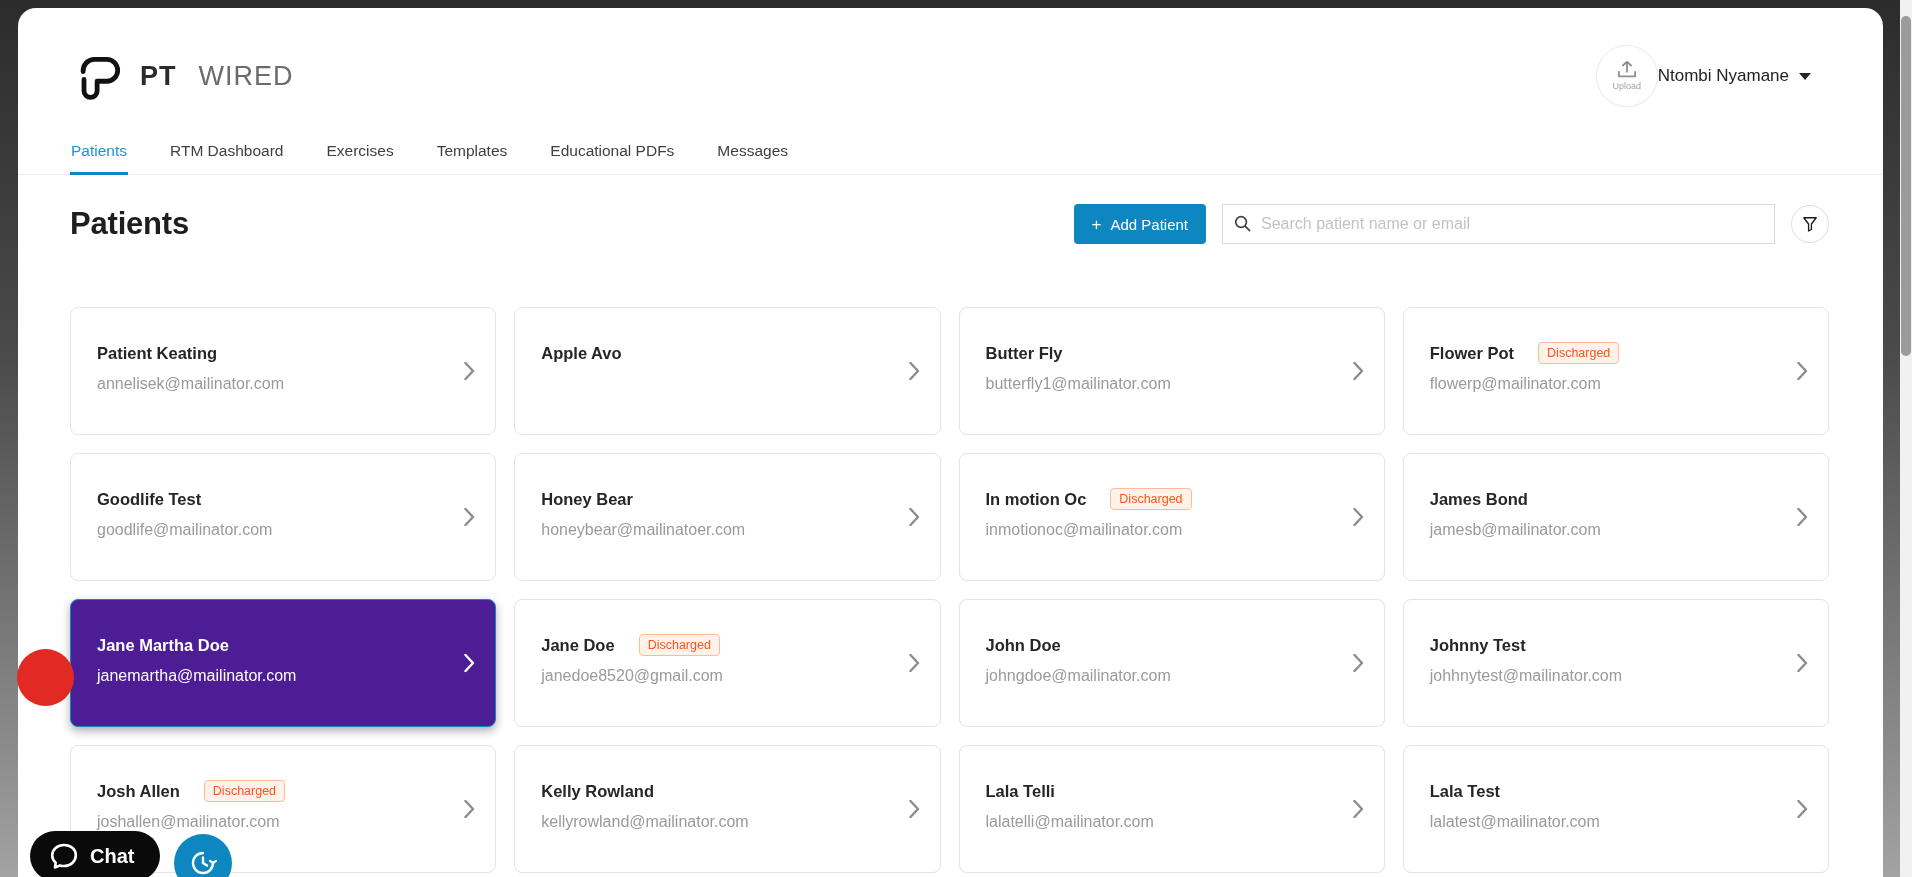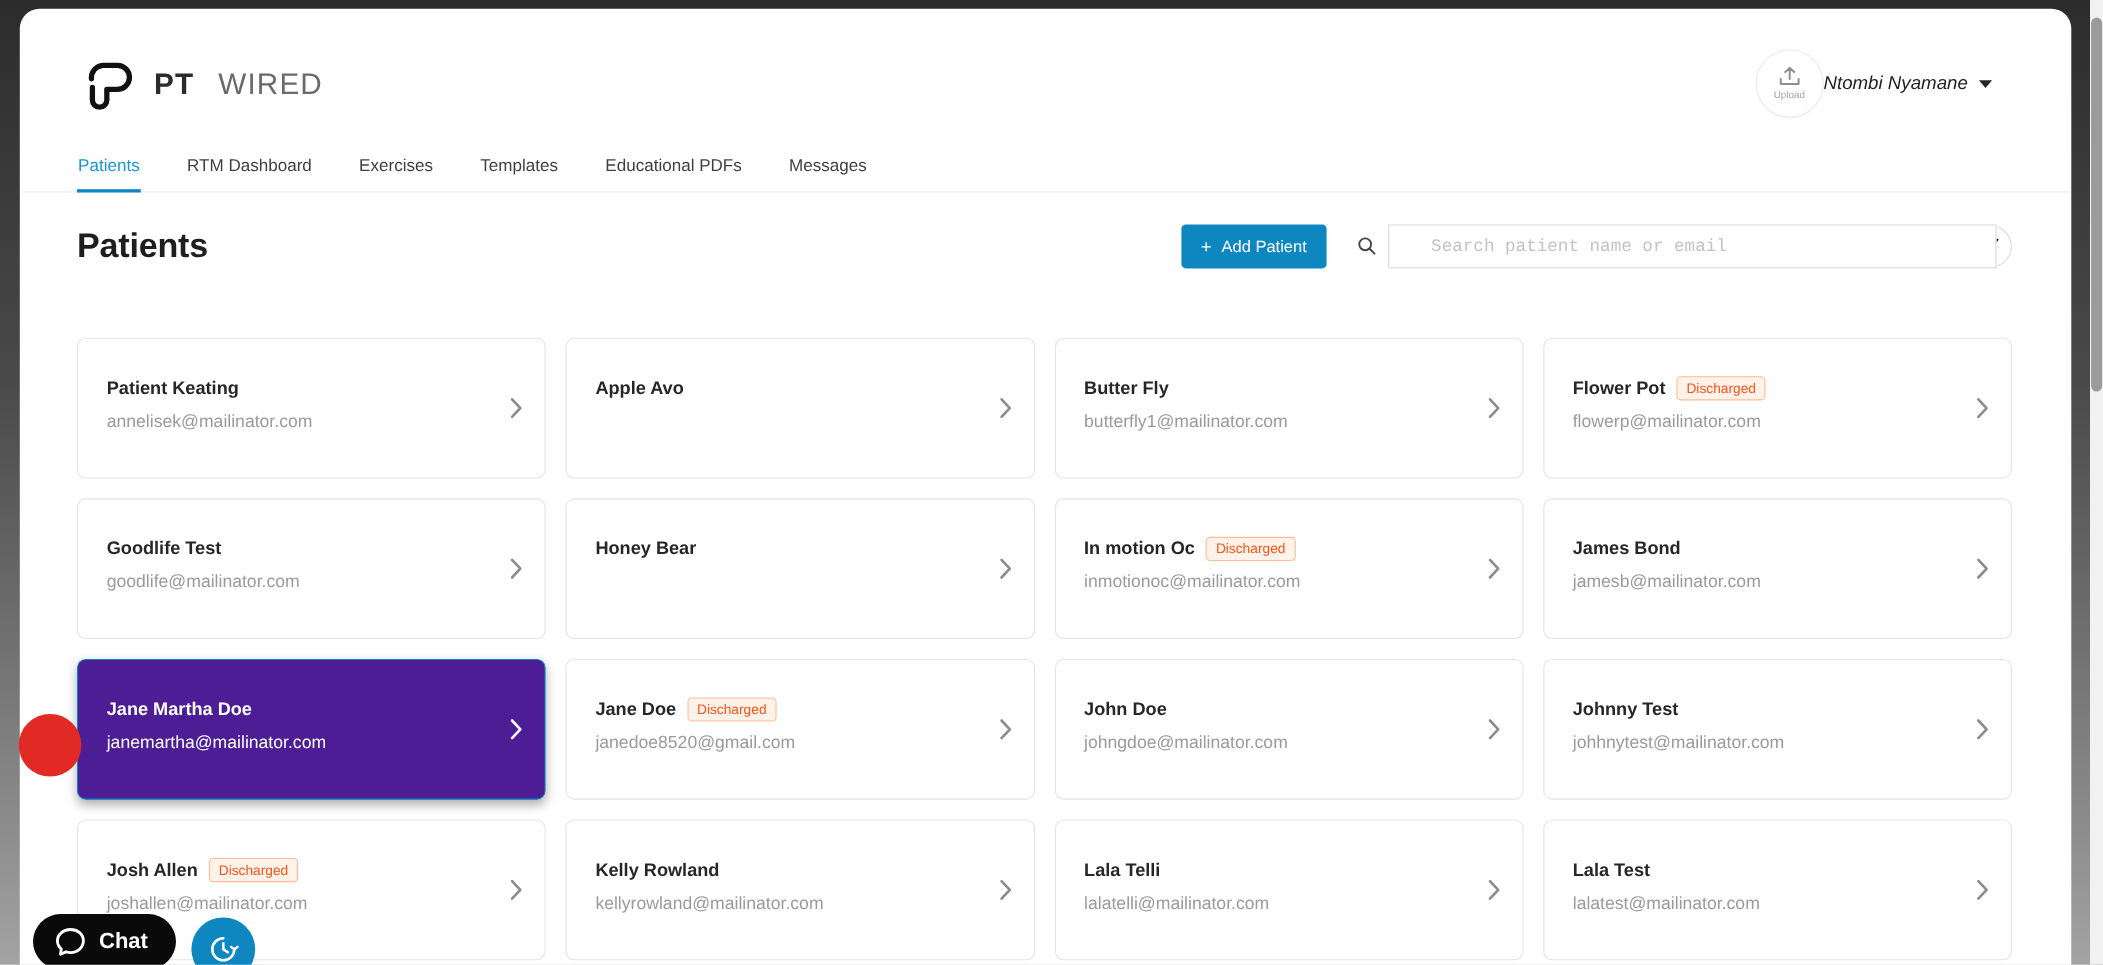--- a/index.html
+++ b/index.html
@@ -33,21 +33,21 @@
   .brand-text { font-size:27px; letter-spacing:1px; color:#6b6b6b; font-weight:300; }
   .brand-text b { color:#2b2b2b; font-weight:700; margin-right:22px; }
   .header-right { display:flex; align-items:center; }
   .upload-btn {
     width:62px; height:62px; border-radius:50%; background:#fff;
     border:1px solid #ebebeb; display:flex; flex-direction:column;
     align-items:center; justify-content:center; gap:2px; cursor:pointer;
     box-shadow:0 1px 2px rgba(0,0,0,.03);
   }
   .upload-label { font-size:9px; color:#a3a3a3; }
-  .user-menu { display:flex; align-items:center; gap:10px; cursor:pointer;font-style:italic; }
+  .user-menu { display:flex; align-items:center; gap:10px; cursor:pointer; }
   .user-name { font-size:17px; color:#222; }
   .caret-down { width:0; height:0; border-left:6px solid transparent;
     border-right:6px solid transparent; border-top:7px solid #262626; }
 
   
   .tabs { display:flex; gap:41px; padding-left:52px; border-bottom:1px solid #ececec; margin-top:14px; }
   .tab { font-size:15.5px; color:#3f3f3f; padding:10px 1px 14px; cursor:pointer; position:relative; }
   .tab.active { color:#1597d8; }
   .tab.active::after { content:""; position:absolute; left:0; right:0; bottom:-1px;
     height:3px; background:#0d86c3; }
@@ -56,42 +56,42 @@
   .page-head { display:flex; align-items:center; justify-content:space-between;
     margin:29px 54px 0 52px; }
   .page-title { font-size:31px; font-weight:800; color:#1e1e1e; letter-spacing:-.2px; }
   .head-controls { display:flex; align-items:center; gap:16px; }
   .add-btn { height:40px; padding:0 18px; background:#0e87c1; color:#fff;
     border:none; border-radius:4px; font-size:15px; display:flex; align-items:center;
     gap:9px; cursor:pointer; font-family:inherit; }
   .add-plus { font-size:17px; font-weight:400; line-height:1; }
   .search-box { position:relative; width:553px; height:40px; }
   .search-box input { width:100%; height:100%; border:1px solid #d9d9d9; border-radius:0;
-    padding:0 12px 0 38px; font-size:16px; color:#333; font-family:Liberation Mono, monospace; outline:none;margin-left:40px; }
+    padding:0 12px 0 38px; font-size:16px; color:#333; font-family:Liberation Sans, sans-serif; outline:none; }
   .search-box input::placeholder { color:#c3c3c3; }
   .search-icon { position:absolute; left:12px; top:11px; }
   .filter-btn { width:38px; height:38px; border-radius:50%; background:#fff;
     border:1px solid #dcdcdc; display:flex; align-items:center; justify-content:center;
     cursor:pointer; }
 
   
   .grid { display:grid; grid-template-columns:repeat(4,1fr); gap:18px;
     margin:63px 54px 0 52px; }
   .card { position:relative; height:128px; background:#fff; border:1px solid #e4e4e4;
     border-radius:8px; padding:34px 52px 0 26px; cursor:pointer; }
   .card .p-name { font-size:16.5px; font-weight:700; color:#262626;
     display:flex; align-items:center; line-height:22px; }
   .card .p-email { font-size:16px; color:#9a9a9a; margin-top:9px; line-height:22px; }
   .card .chevron { position:absolute; right:20px; top:50%; transform:translateY(-50%); }
   .card.selected { background:#4c1d95; border-color:#0e87c1;
     box-shadow:0 4px 10px rgba(0,0,0,.32); }
   .card.selected .p-name { color:#fff; }
   .card.selected .p-email { color:#fff; }
   .badge { font-size:12.5px; font-weight:400; color:#fa541c; background:#fff2e8;
-    border:1px solid #ffbb96; border-radius:4px; padding:1.5px 8px; margin-left:10px;
+    border:1px solid #ffbb96; border-radius:4px; padding:1.5px 8px; margin-left:24px;
     line-height:17px; }
 
   
   .red-dot { position:absolute; left:17px; top:649px; width:57px; height:57px;
     border-radius:50%; background:#e22a25; z-index:30; }
   .chat-pill { position:absolute; left:30px; top:831px; height:50px; padding:0 26px 0 20px;
     background:#0a0a0a; border-radius:25px; display:flex; align-items:center; gap:12px;
     z-index:40; cursor:pointer; }
   .chat-label { color:#fff; font-size:20px; font-weight:700; }
   .history-fab { position:absolute; left:174px; top:834px; width:58px; height:58px;
@@ -203,20 +203,21 @@
     <div class="p-email">goodlife@mailinator.com</div>
     <svg class="chevron" width="11" height="19" viewBox="0 0 11 19" style="color: rgb(140, 140, 140);">
       <path d="M1.5 1.5 L9 9.5 L1.5 17.5" fill="none" stroke="currentColor" stroke-width="2.4" stroke-linecap="round" stroke-linejoin="round"></path>
     </svg>
   </div>
       <div class="card">
     <div class="p-name">
       <span>Honey Bear</span>
 
     </div>
+    <div class="p-email">honeybear@mailinatoer.com</div>
     <svg class="chevron" width="11" height="19" viewBox="0 0 11 19" style="color: rgb(140, 140, 140);">
       <path d="M1.5 1.5 L9 9.5 L1.5 17.5" fill="none" stroke="currentColor" stroke-width="2.4" stroke-linecap="round" stroke-linejoin="round"></path>
     </svg>
   </div>
       <div class="card">
     <div class="p-name">
       <span>In motion Oc</span>
       <span class="badge">Discharged</span>
     </div>
     <div class="p-email">inmotionoc@mailinator.com</div>

